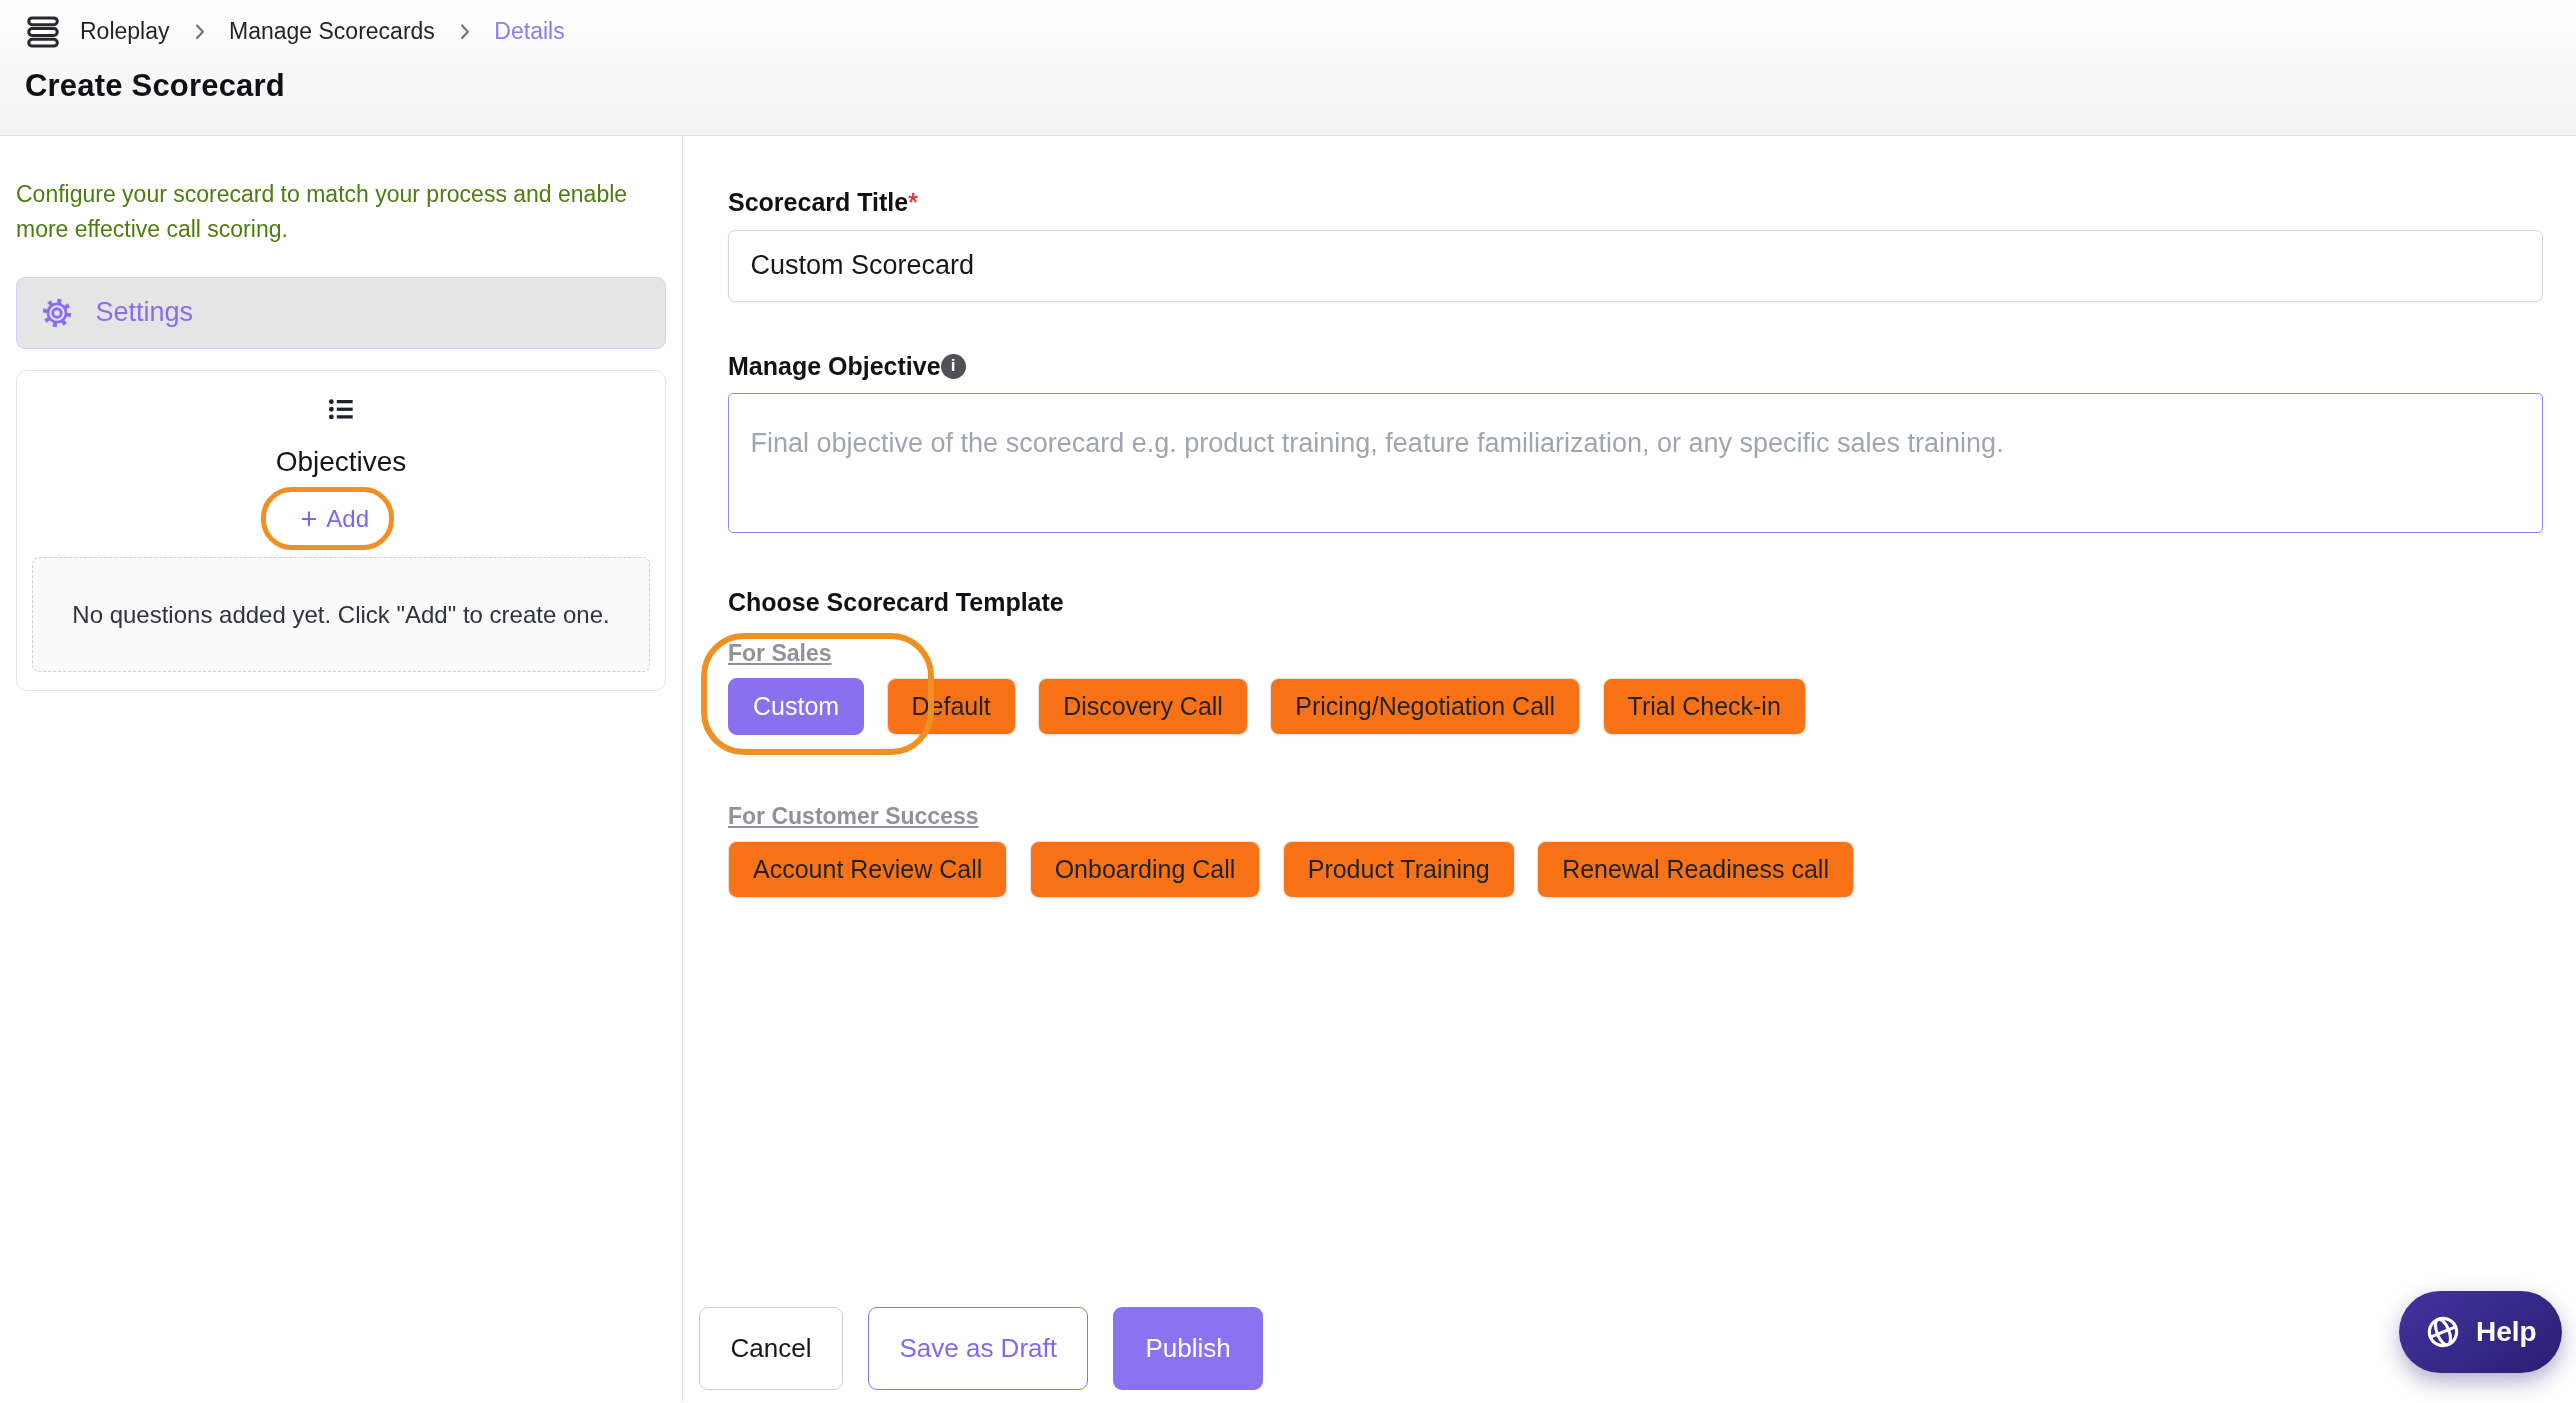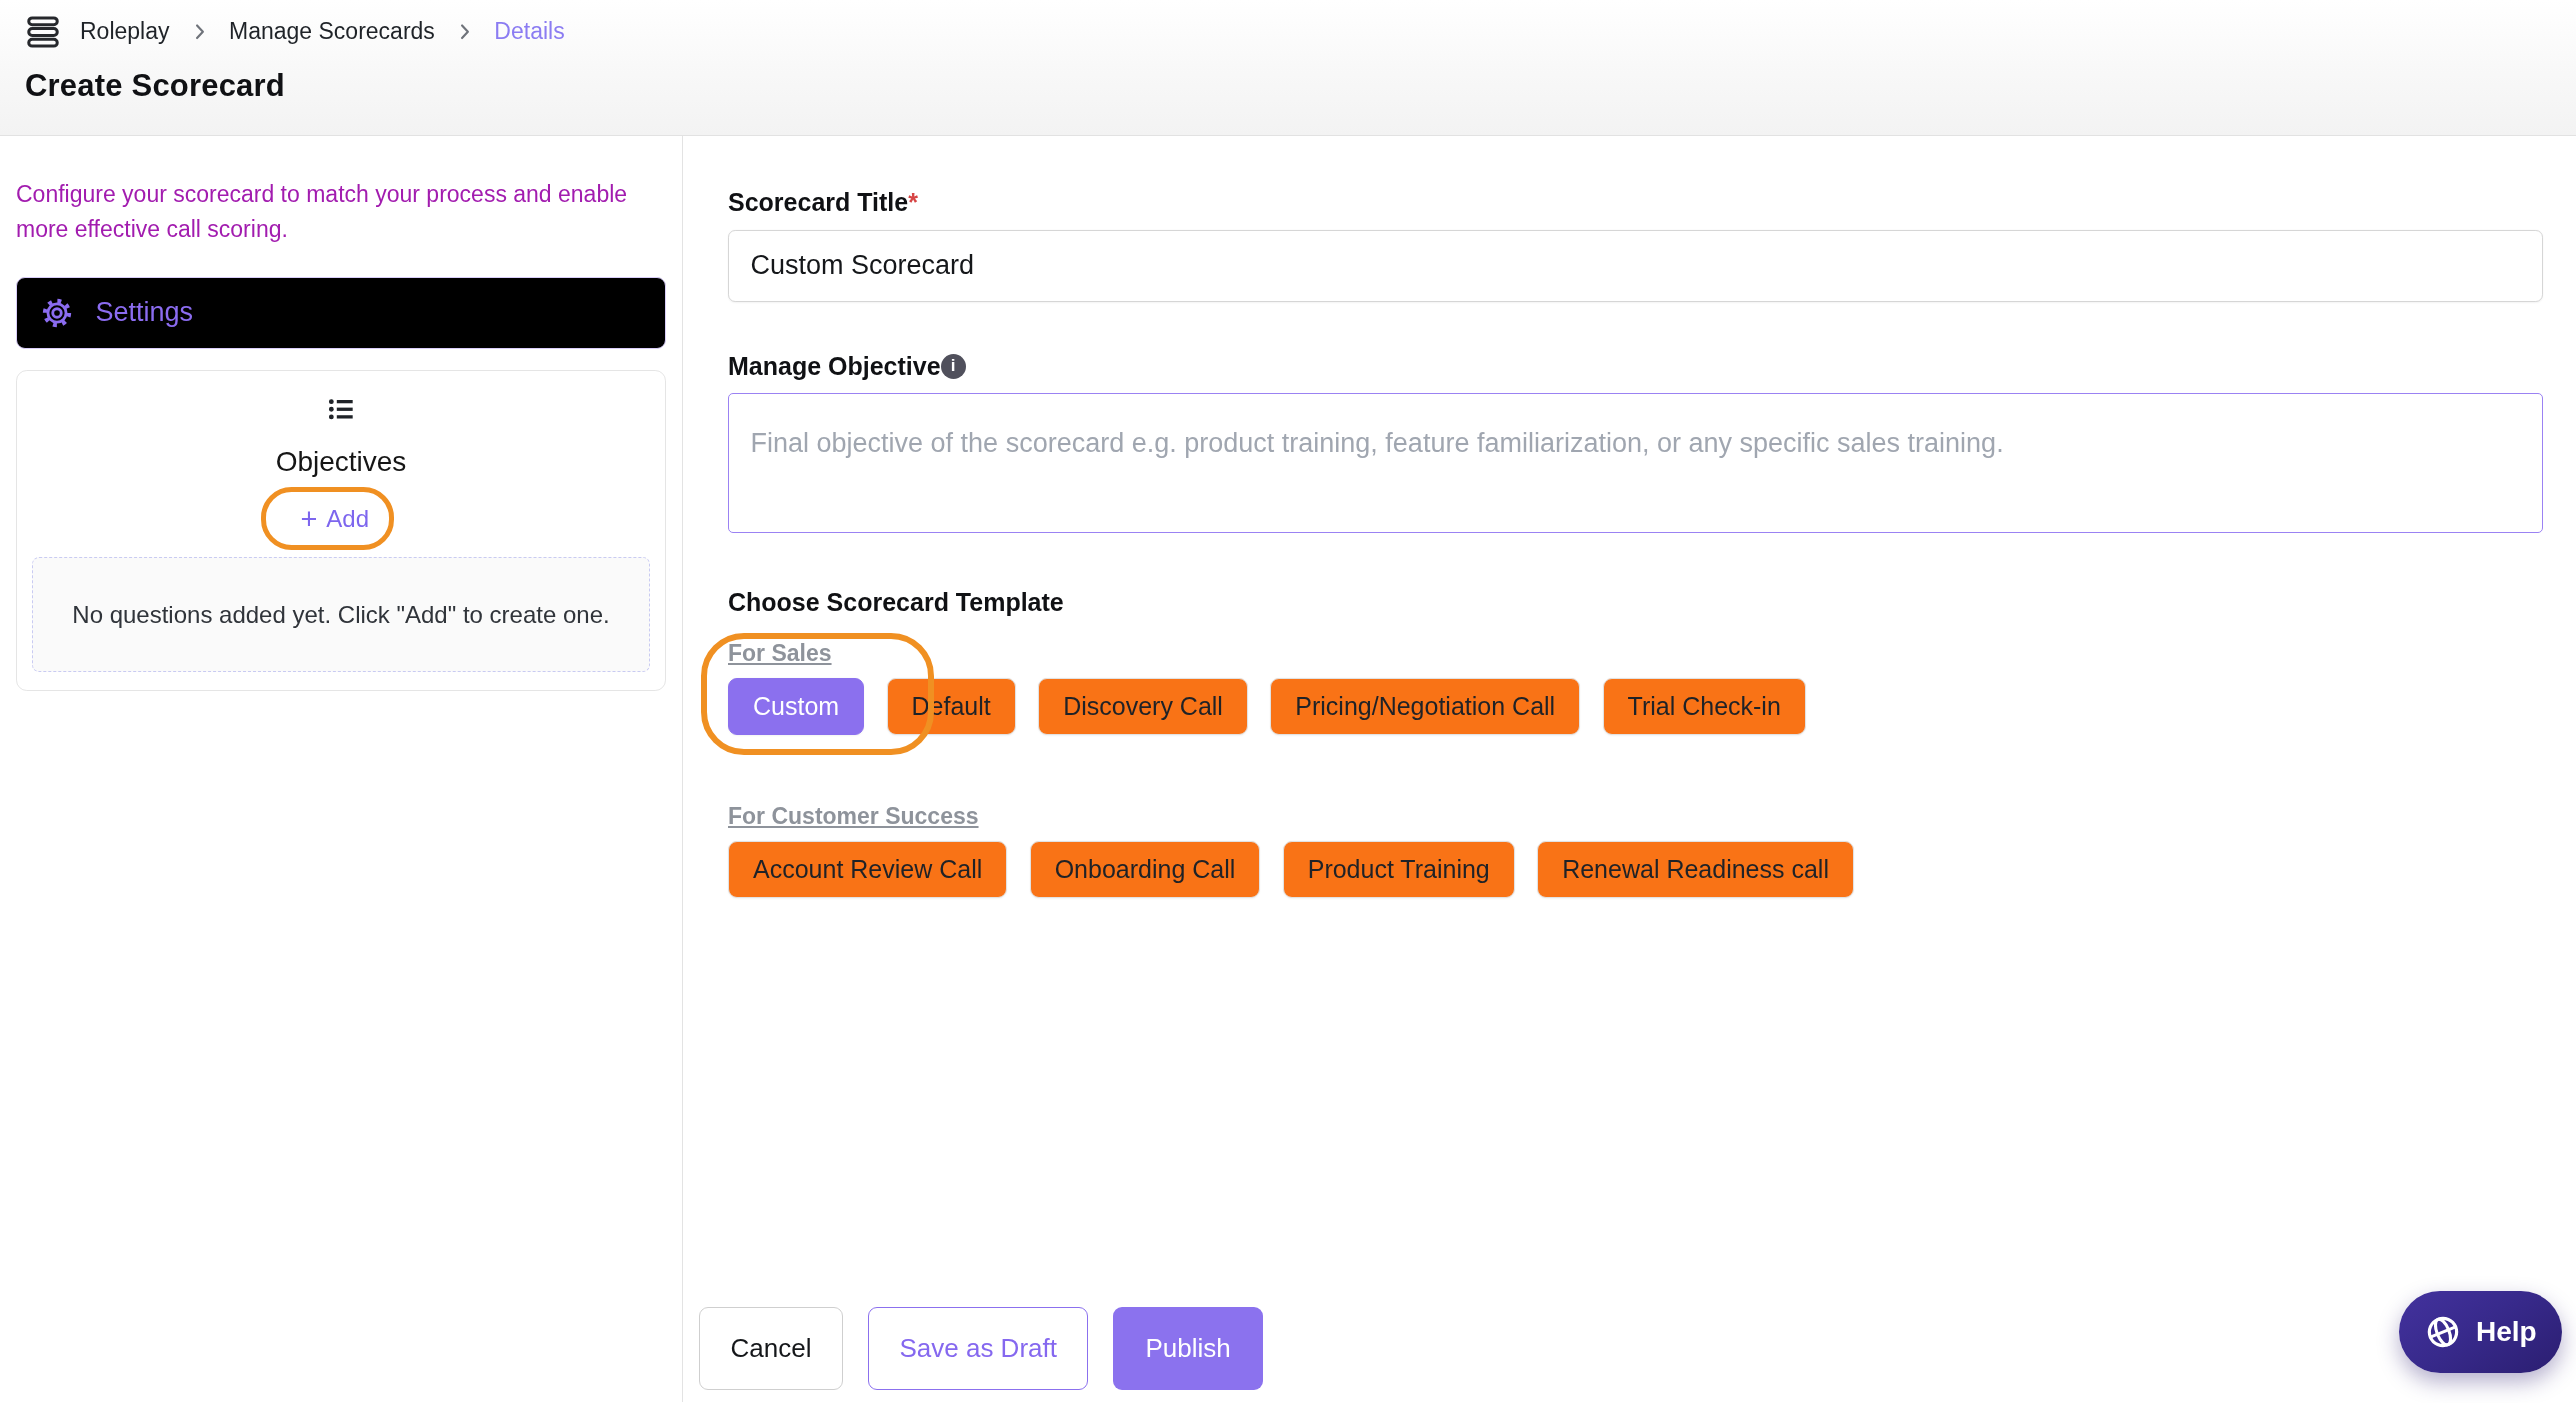--- a/index.html
+++ b/index.html
@@ -14,22 +14,22 @@
   .crumb.active { color:#8b7cf2; }
   .chev { display:flex; align-items:center; }
   .page-title { font-size:31px; font-weight:bold; color:#101114; margin-top:5.4px; letter-spacing:0.2px; }
 
   
   .body-wrap { display:flex; height:1266px; background:#fff; }
   .sidebar { width:683px; border-right:0.9px solid #e3e3e3; padding:41px 16px 0 16px; flex-shrink:0; }
   .main { flex:1; position:relative; padding:52px 33px 0 45px; }
 
   
-  .side-desc { font-size:23px; color:#a21caf; line-height:1.5; margin-bottom:30.5px; }
-  .settings-btn { height:72px; border:1.8px solid #d9cdf9; background:#000000; border-radius:9px;
+  .side-desc { font-size:23px; color:#4d7c0f; line-height:1.5; margin-bottom:30.5px; }
+  .settings-btn { height:72px; border:1.8px solid #d9cdf9; background:#e5e5e5; border-radius:9px;
                   display:flex; align-items:center; gap:21.5px; padding:0 23px; cursor:pointer;
                   color:#8b6cf0; font-size:27px; margin-bottom:21.5px; }
   .obj-card { border:0.9px solid #e5e5e5; border-radius:10.8px; background:#fff; }
   .obj-head { display:flex; align-items:center; gap:21.5px; padding:23px 23px 18px 23px;flex-direction:column; }
   .obj-title { font-size:28px; font-weight:500; color:#161616; flex:1; }
   .add-wrap { position:relative; margin-right:12.5px; }
   .add-btn { display:flex; align-items:center; gap:9px; color:#7d66ee; font-size:24px;
              background:none; border:none; cursor:pointer; font-family:inherit; padding:5.4px 9px; }
   .ring { position:absolute; border:5.4px solid #f09022; border-radius:30.5px; pointer-events:none; }
   .ring-add { top:-12.5px; left:-30.5px; width:133px; height:63px; }

